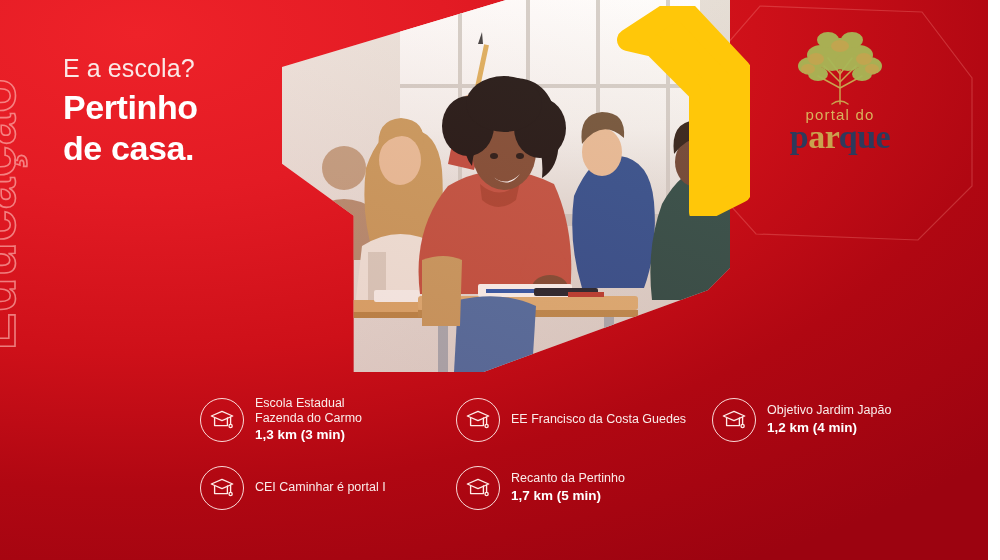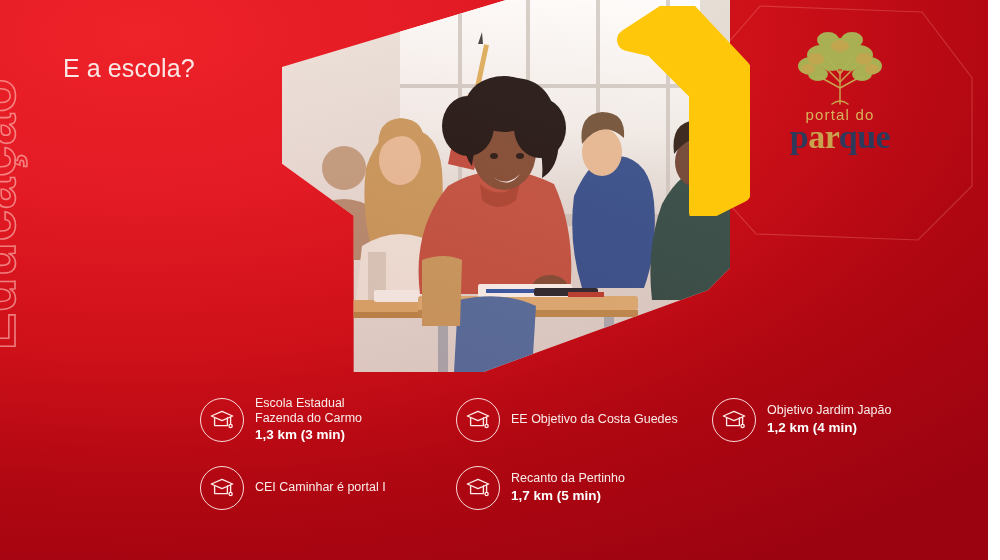--- a/index.html
+++ b/index.html
@@ -256,20 +256,22 @@
   </div>
 
   <div class="chevron">
     <svg viewBox="0 0 136 210" fill="none">
       <path d="M 14 34 L 66 0 L 126 64 L 126 186 L 86 206 L 86 86 L 40 40 Z" fill="#FFC709" stroke="#FFC709" stroke-width="22" stroke-linejoin="round"></path>
     </svg>
   </div>
 
   <div class="headline">
     <div class="kicker">E a escola?</div>
+    <div class="big">Pertinho
+de casa.</div>
   </div>
 
   <div class="vertical-word">Educação</div>
 
   <div class="logo">
     <svg class="tree" width="104" height="82" viewBox="0 0 104 82">
       <g fill="none" stroke="#C9A24E" stroke-width="1.5" stroke-linecap="round">
         <path d="M 52 78 L 52 44"></path>
         <path d="M 52 56 L 36 40 M 52 56 L 68 40 M 52 48 L 40 32 M 52 48 L 64 32 M 52 62 L 30 50 M 52 62 L 74 50"></path>
         <path d="M 44 78 q 8 -6 16 0"></path>
@@ -320,21 +322,21 @@
     <div class="poi">
       <div class="poi-icon">
         <svg width="24" height="20" viewBox="0 0 24 20" fill="none" stroke="#FFECE8" stroke-width="1.35" stroke-linejoin="round" stroke-linecap="round">
           <path d="M1.3 6 L12 1.4 L22.7 6 L12 10.6 Z"></path>
           <path d="M4.6 8 L4.6 15.6 L17.4 15.6 L17.4 8"></path>
           <path d="M20.6 7 L20.6 14"></path>
           <circle cx="20.6" cy="16" r="1.6"></circle>
         </svg>
       </div>
       <div class="poi-text">
-        <div class="name">EE Objetivo da Costa Guedes</div>
+        <div class="name">EE Francisco da Costa Guedes</div>
       </div>
     </div>
 
     <div class="poi">
       <div class="poi-icon">
         <svg width="24" height="20" viewBox="0 0 24 20" fill="none" stroke="#FFECE8" stroke-width="1.35" stroke-linejoin="round" stroke-linecap="round">
           <path d="M1.3 6 L12 1.4 L22.7 6 L12 10.6 Z"></path>
           <path d="M4.6 8 L4.6 15.6 L17.4 15.6 L17.4 8"></path>
           <path d="M20.6 7 L20.6 14"></path>
           <circle cx="20.6" cy="16" r="1.6"></circle>

